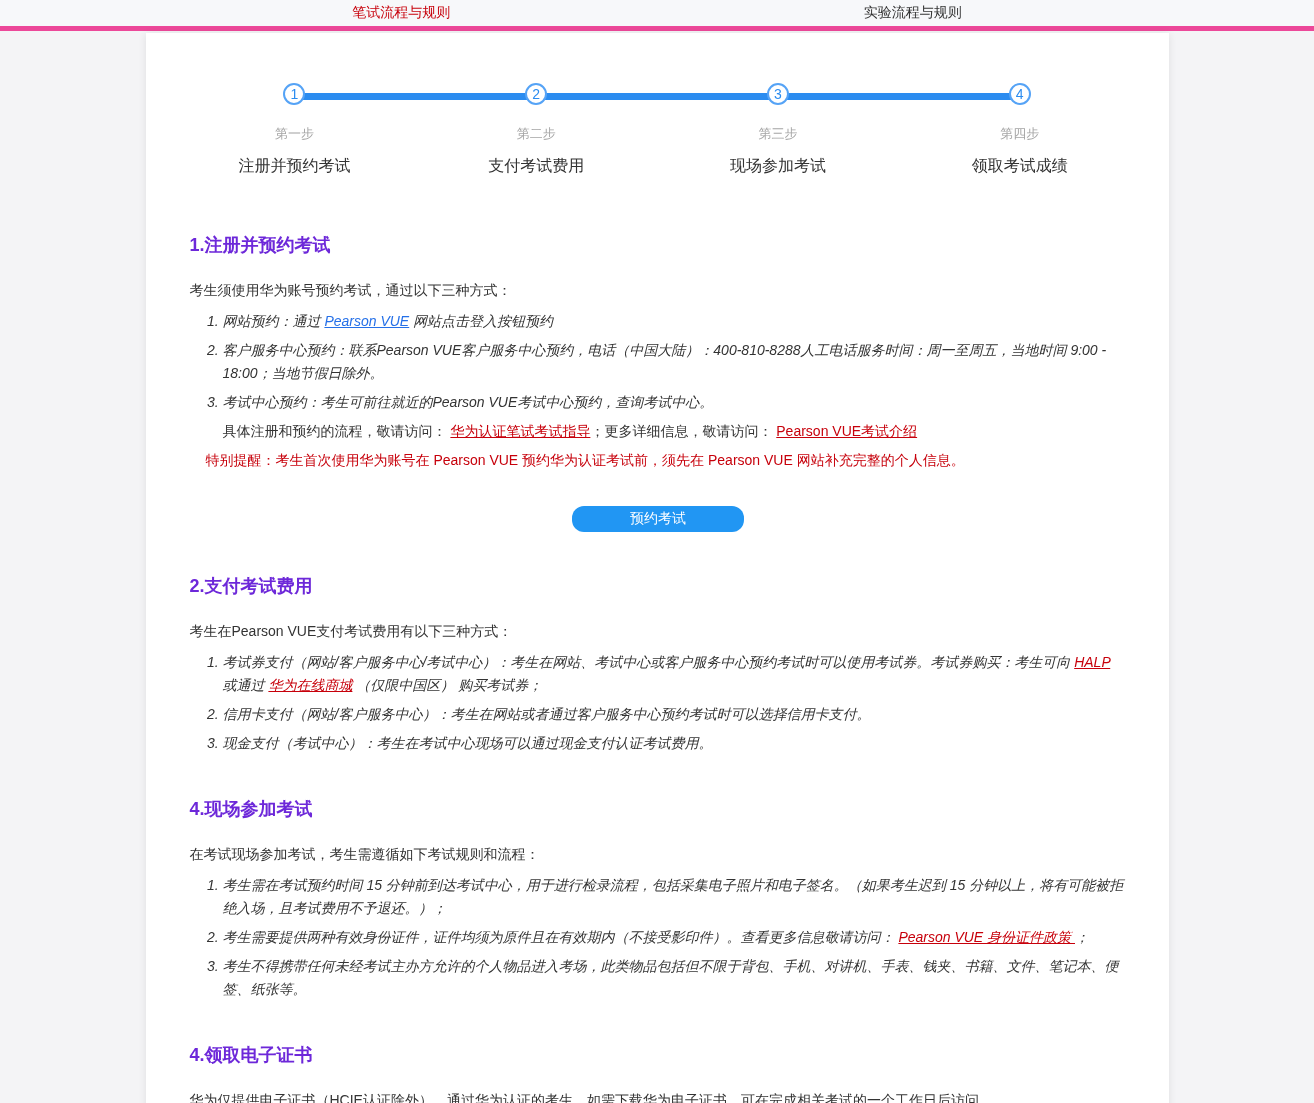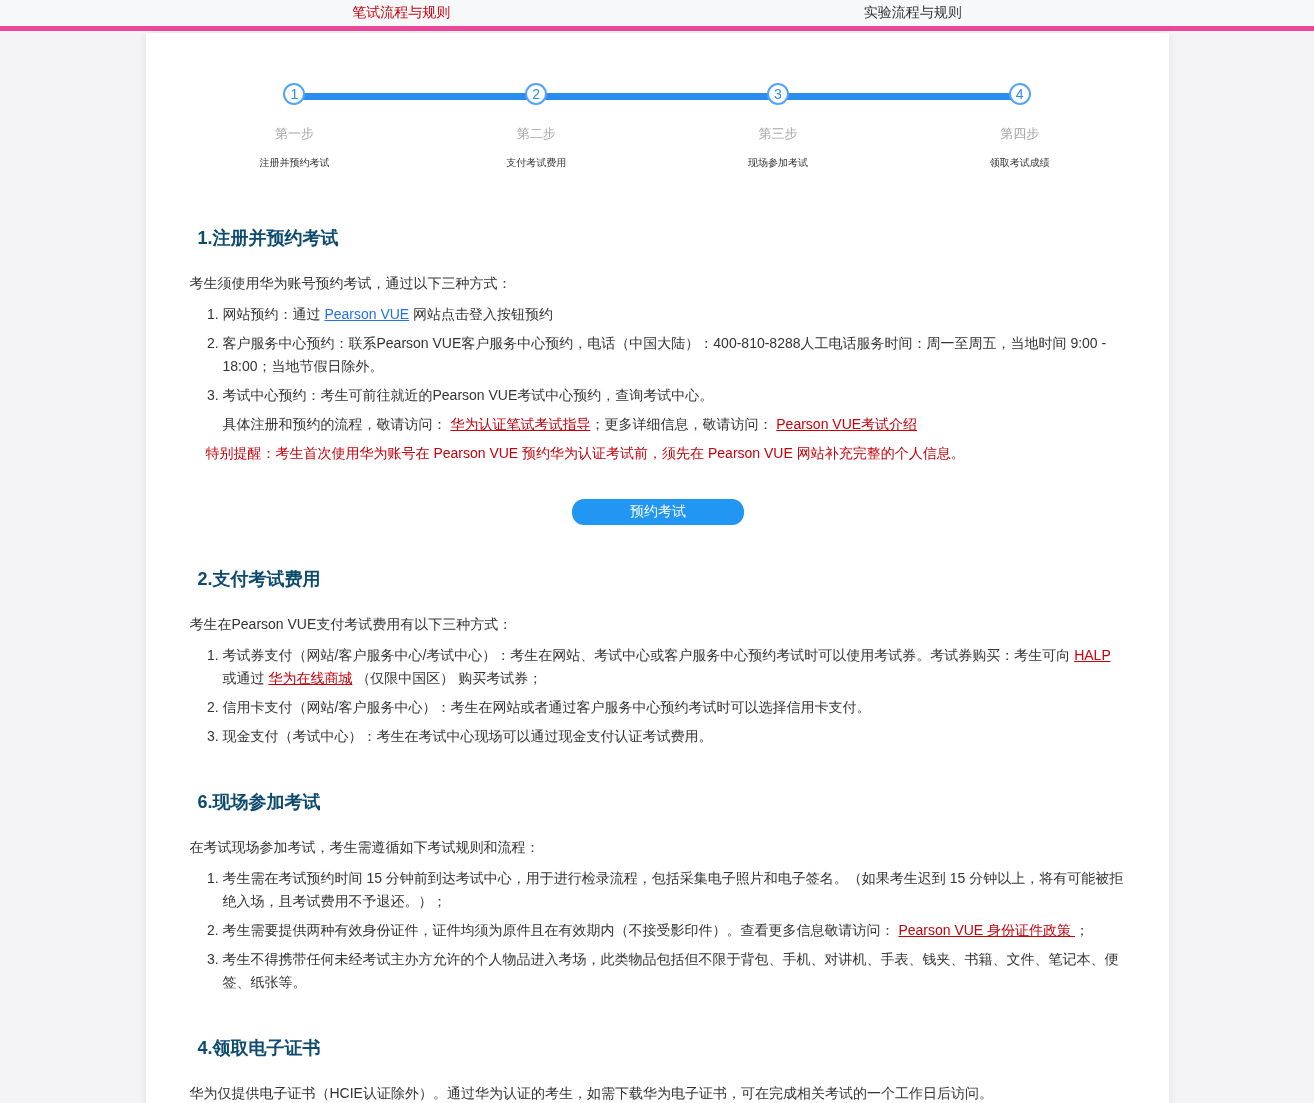--- a/index.html
+++ b/index.html
@@ -39,30 +39,30 @@
   }
   .steps { display:flex; position:relative; z-index:2; }
   .step { flex:1; display:flex; flex-direction:column; align-items:center; }
   .step-circle {
     width:22px; height:22px; background:#fff;
     border:2px solid #55a3f6; border-radius:50%;
     color:#2b8cf0; font-size:14px; line-height:22px;
     display:flex; align-items:center; justify-content:center;
   }
   .step-sub  { margin-top:20px; font-size:13px; color:#a5a5a5; }
-  .step-name { margin-top:13px; font-size:10px; color:#333; }
+  .step-name { margin-top:13px; font-size:16px; color:#333; }
 
   
   .content { padding:0 42px 0 44px; }
   .section { margin-top:42px; }
   .section.first { margin-top:56px; }
-  .section h2 { margin:8px; font-size:18px; color:#0c4a6e; font-weight:bold; }
+  .section h2 { margin:0; font-size:18px; color:#6d28d9; font-weight:bold; }
   .intro { margin:22px 0 0; font-size:14px; line-height:23px; }
   .section ol { margin:8px 0 0; padding-left:33px; }
-  .section ol li { margin-top:6px; font-size:14px; line-height:23px; }
+  .section ol li { margin-top:6px; font-size:14px; line-height:23px;font-style:italic; }
   .note { margin:6px 0 0 16px; font-size:14px; line-height:23px; }
   .note-red { color:#c7000b; }
   .note-links { margin-left:33px; color:#333; }
   .lnk { text-decoration:underline; cursor:pointer; }
   .lnk-blue { color:#2570e8; }
   .lnk-red  { color:#c7000b; }
 
   .btn-row { text-align:center; margin-top:34px; }
   .btn {
     background:#2196f3; color:#fff; border:none; border-radius:12px;
@@ -130,21 +130,21 @@
       <h2>2.支付考试费用</h2>
       <p class="intro">考生在Pearson VUE支付考试费用有以下三种方式：</p>
       <ol>
         <li><span>考试券支付（网站/客户服务中心/考试中心）：考生在网站、考试中心或客户服务中心预约考试时可以使用考试券。考试券购买：考生可向 </span><a class="lnk lnk-red">HALP</a><span> 或通过 </span><a class="lnk lnk-red">华为在线商城</a><span> （仅限中国区） 购买考试券；</span></li>
         <li><span>信用卡支付（网站/客户服务中心）：考生在网站或者通过客户服务中心预约考试时可以选择信用卡支付。</span></li>
         <li><span>现金支付（考试中心）：考生在考试中心现场可以通过现金支付认证考试费用。</span></li>
       </ol>
     </div>
 
     <div class="section">
-      <h2>6.现场参加考试</h2>
+      <h2>4.现场参加考试</h2>
       <p class="intro">在考试现场参加考试，考生需遵循如下考试规则和流程：</p>
       <ol>
         <li><span>考生需在考试预约时间 15 分钟前到达考试中心，用于进行检录流程，包括采集电子照片和电子签名。（如果考生迟到 15 分钟以上，将有可能被拒绝入场，且考试费用不予退还。）；</span></li>
         <li><span>考生需要提供两种有效身份证件，证件均须为原件且在有效期内（不接受影印件）。查看更多信息敬请访问： </span><a class="lnk lnk-red">Pearson VUE 身份证件政策 </a><span>；</span></li>
         <li><span>考生不得携带任何未经考试主办方允许的个人物品进入考场，此类物品包括但不限于背包、手机、对讲机、手表、钱夹、书籍、文件、笔记本、便签、纸张等。</span></li>
       </ol>
     </div>
 
     <div class="section">
       <h2>4.领取电子证书</h2>

